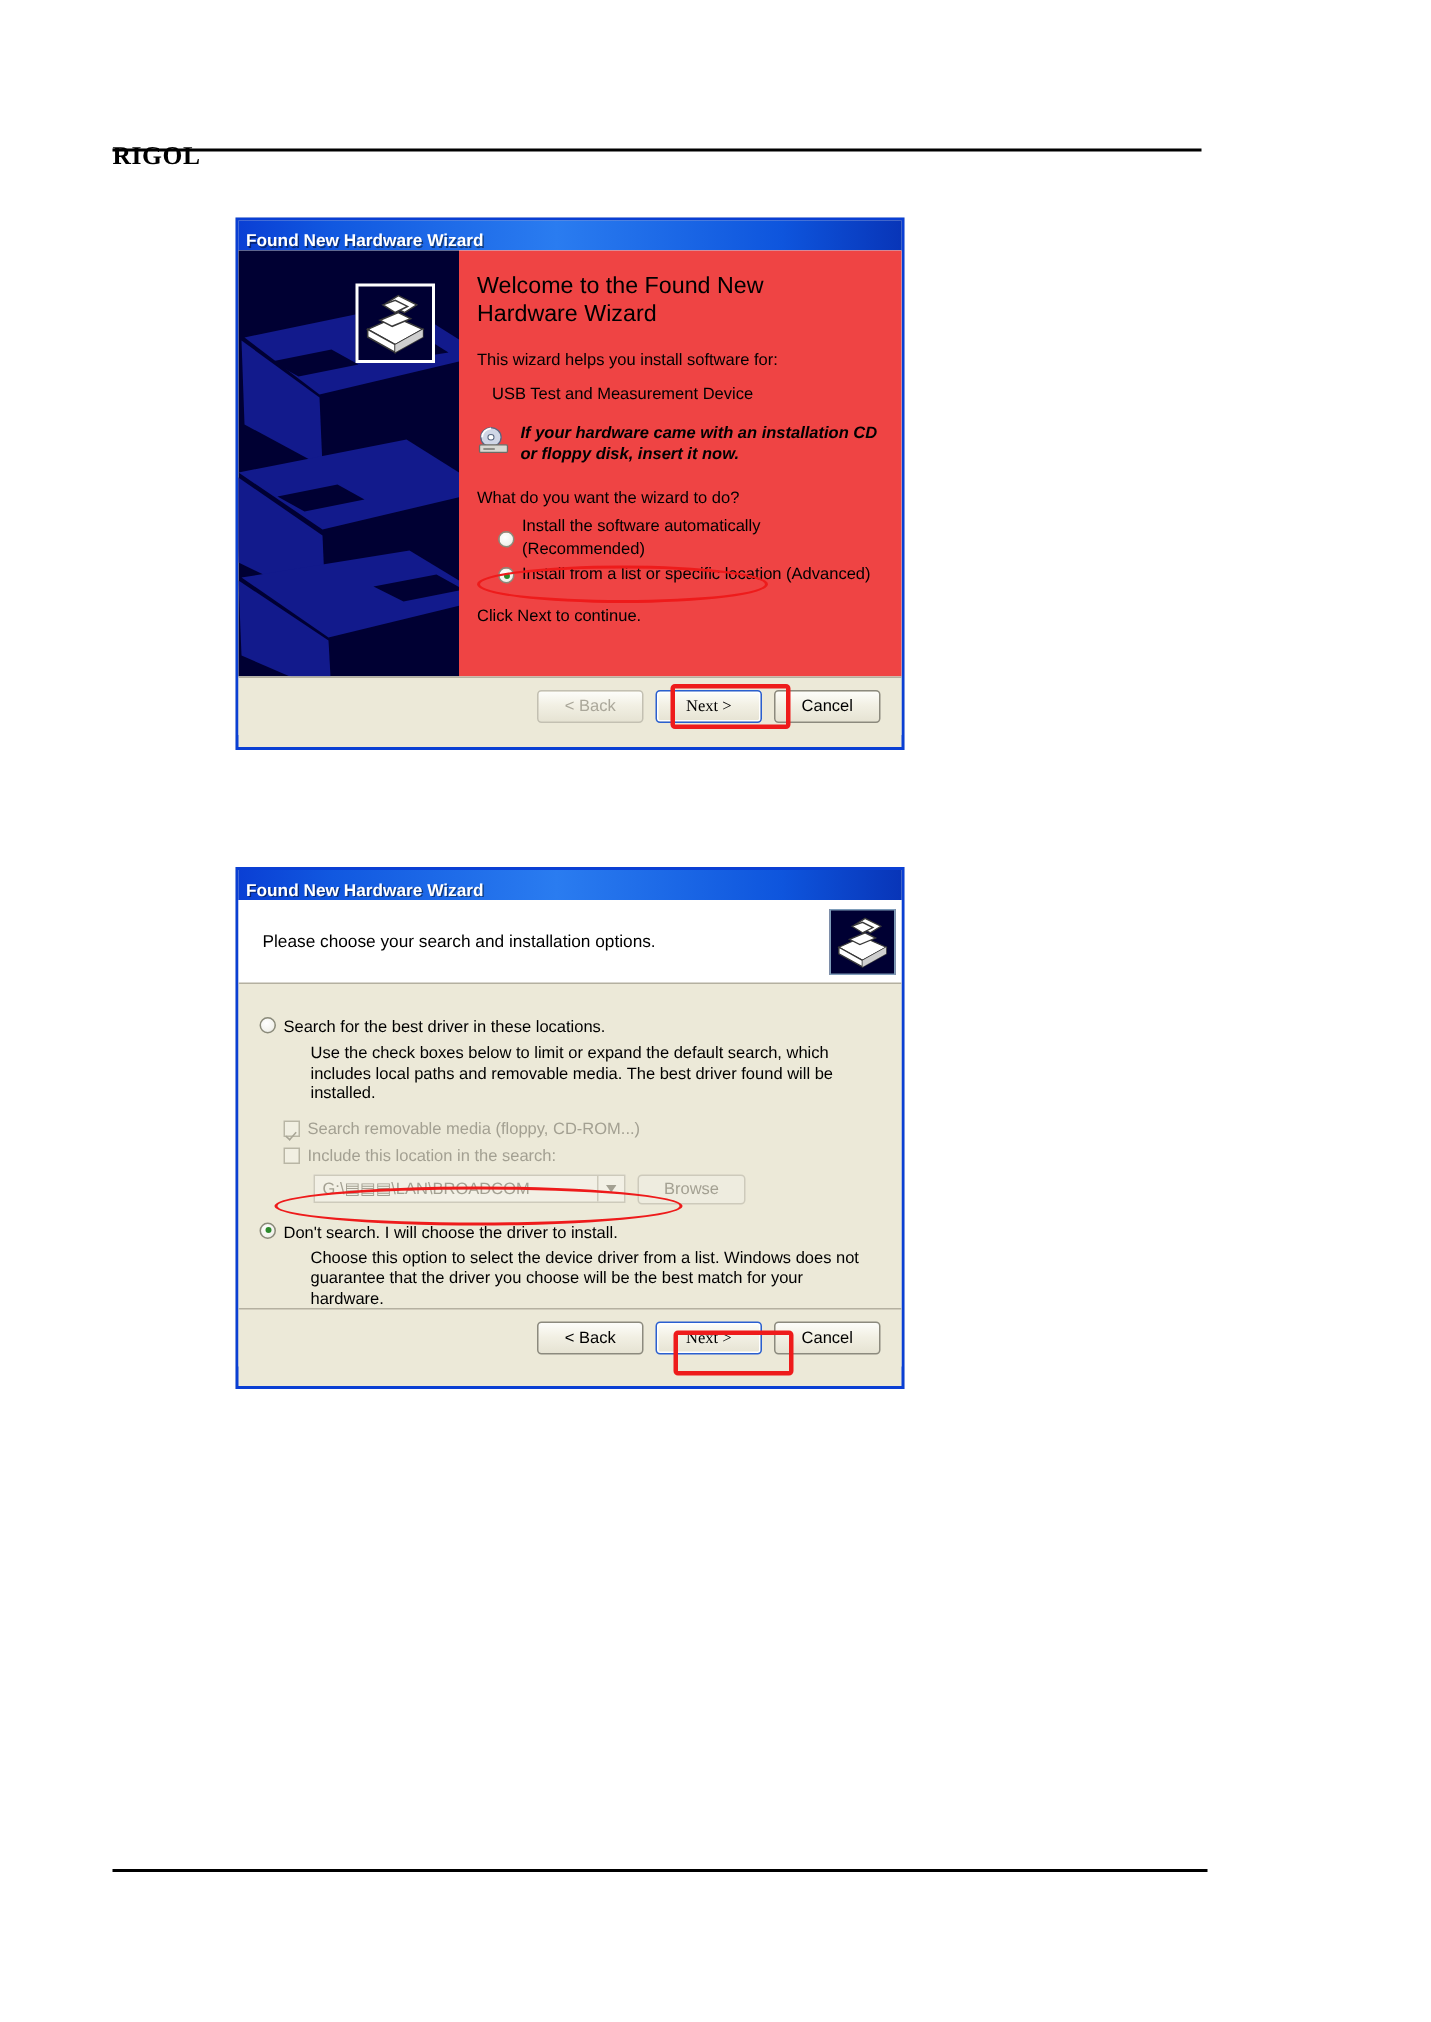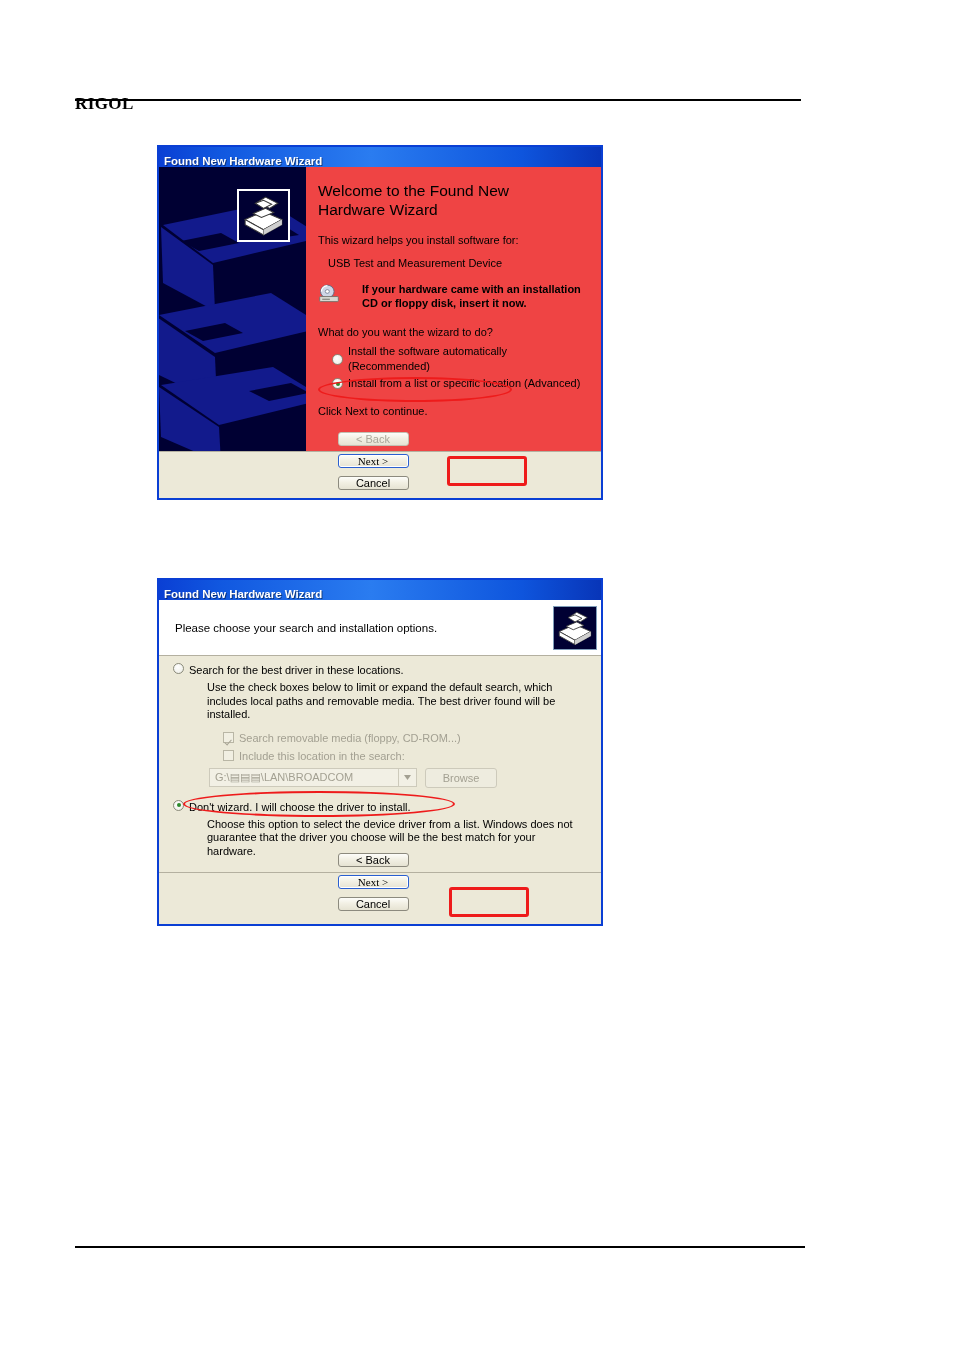--- a/index.html
+++ b/index.html
@@ -124,22 +124,23 @@
     line-height: 14px;
     margin: 0 0 10px 0;
   }
   .device-line {
     font-size: 11px;
     margin: 0 0 14px 10px;
   }
   .cd-note {
     display: flex;
     align-items: flex-start;
-    gap: 22px;
+    gap: 7px;
     margin: 4px 0 16px 0;
+    font-style: italic;
   }
   .cd-icon { width: 22px; height: 20px; flex: none; margin-top: 1px; }
   .cd-note-text {
     font-weight: bold;
     font-size: 11px;
     line-height: 13.5px;
   }
   .question { font-size: 11px; margin: 0 0 6px 0; }
   .radio-row {
     display: flex;
@@ -180,28 +181,28 @@
   }
   .head-title { font-size: 11.5px; font-weight: normal; text-align: center; }
   .head-icon {
     width: 44px; height: 44px;
     background: #000033;
     border: 1px solid #7f9db9;
     box-sizing: border-box;
     flex: none;
   }
   .opts-body {
-    padding: 7px 14px 0 14px;
+    padding: 22px 14px 0 14px;
     background: #ece9d8;
     height: 216px;
     box-sizing: border-box;
   }
   .opt-row { display: flex; align-items: flex-start; gap: 5px; font-size: 11px; line-height: 14px; }
   .opt-desc { margin: 4px 0 10px 34px; font-size: 11px; line-height: 13.5px; }
-  .chk-row { display: flex; align-items: center; gap: 5px; margin: 0 0 6px 50px; font-size: 11px; }
+  .chk-row { display: flex; align-items: center; gap: 5px; margin: 0 0 6px 16px; font-size: 11px; }
   .chk {
     width: 11px; height: 11px;
     border: 1px solid #b9b6a5;
     background: #f1efe2;
     flex: none;
     position: relative;
     box-sizing: border-box;
   }
   .chk.checked::after {
     content: "";
@@ -247,21 +248,20 @@
     border-top: 1px solid #b4b0a0;
     background: #ece9d8;
     height: 39px;
     display: flex;
     align-items: center;
     justify-content: flex-end;
     gap: 8px;
     padding-right: 14px;
     box-sizing: border-box;
     position: relative;
-    flex-direction: column;
   }
   .footer-1 { border-top: 1px solid #b4b0a0; }
   .btn {
     width: 71px;
     height: 22px;
     border: 1px solid #8c8a7e;
     border-radius: 3px;
     background: linear-gradient(to bottom, #fdfdfa 0%, #f2f0e4 45%, #e6e3d3 100%);
     font-size: 11px;
     display: flex;
@@ -435,21 +435,21 @@
           <svg width="7" height="5" viewBox="0 0 7 5">
               <polygon points="0,0 7,0 3.5,5" fill="#a3a092"></polygon>
             </svg>
         </span>
       </div>
       <div class="browse-btn">Browse</div>
     </div>
 
     <div class="opt-row">
       <span class="radio checked"></span>
-      <span>Don't wizard. I will choose the driver to install.</span>
+      <span>Don't search. I will choose the driver to install.</span>
     </div>
     <div class="opt-desc">Choose this option to select the device driver from a list. Windows does not guarantee that the driver you choose will be the best match for your hardware.</div>
   </div>
 
   <div class="footer">
     <div class="btn">&lt; Back</div>
     <div class="btn default">Next &gt;</div>
     <div class="btn">Cancel</div>
   </div>
 

